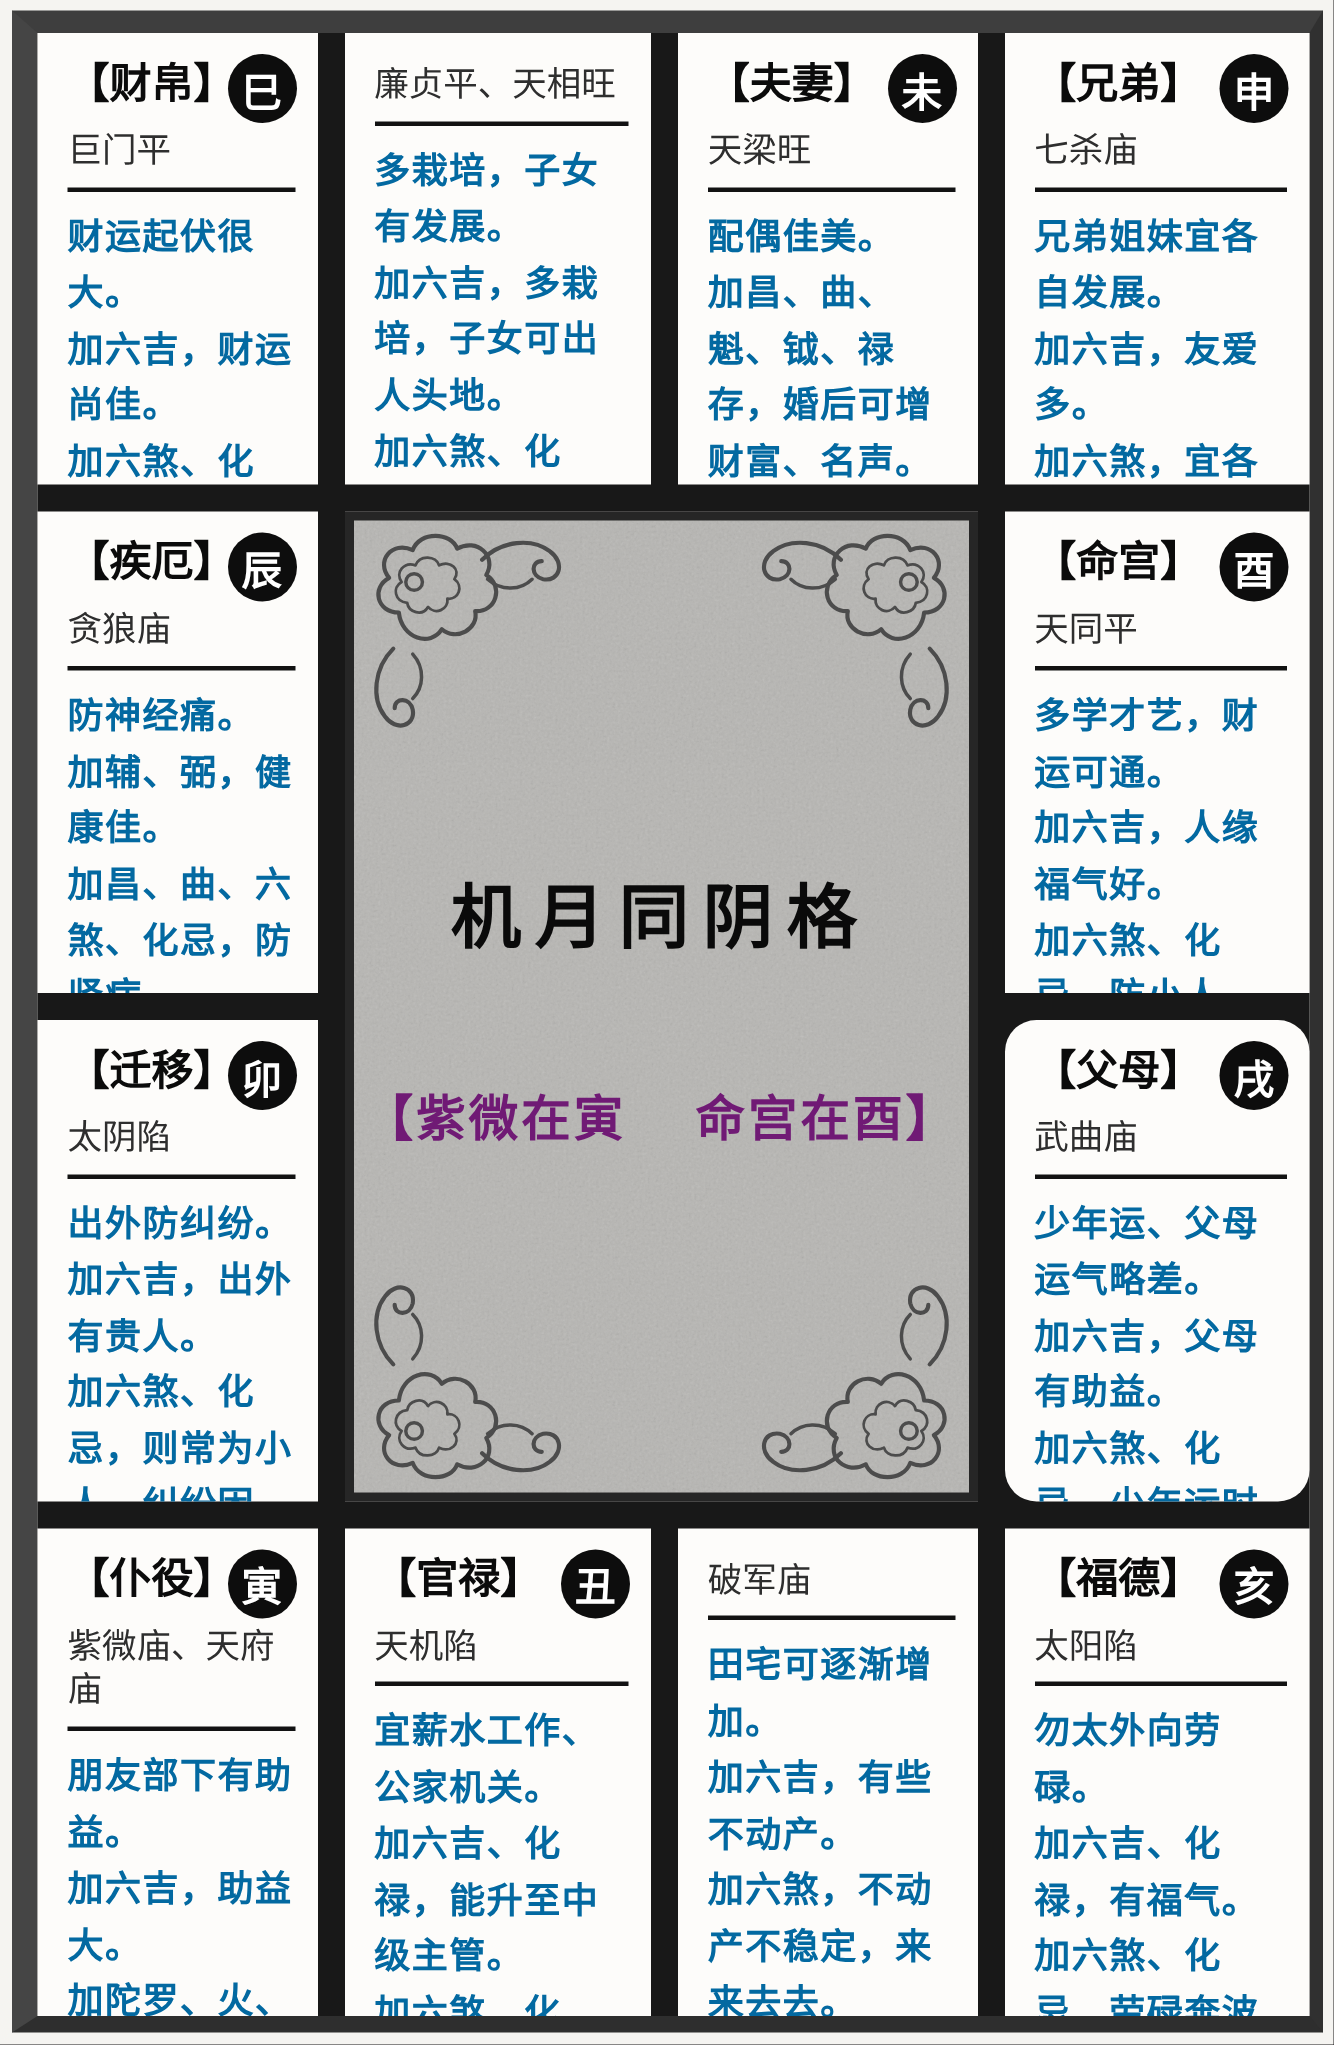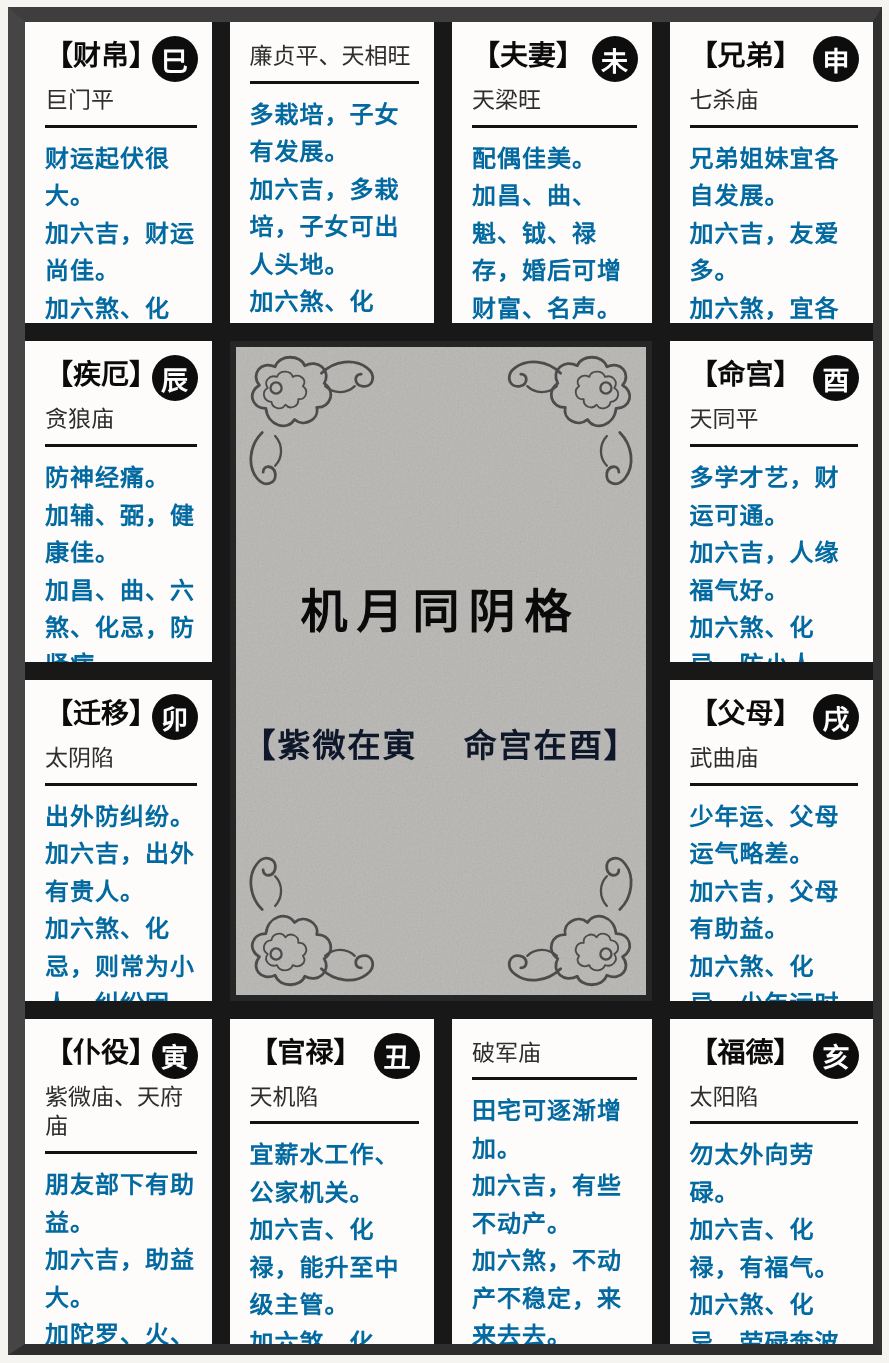--- a/index.html
+++ b/index.html
@@ -50,37 +50,37 @@
   .cell-body{margin-top:13px;padding-right:2px;}
   .sentence{
     font-family:Liberation Serif, serif;
     font-weight:700;font-size:24px;line-height:1.56;color:#0369a1;
     letter-spacing:1px;
   }
   
   .pos-r2c1{grid-area:2/1/3/2;}
   .pos-r2c4{grid-area:2/4/3/5;}
   .pos-r3c1{grid-area:3/1/4/2;}
-  .pos-r3c4{grid-area:3/4/4/5;}
+  .pos-r3c4{grid-area:3/4/4/5;border-radius:21px;}
 
   .center-panel{
     grid-area:2/2/4/4;
     background:#b7b6b3;
     border:6px solid #262626;
     position:relative;overflow:hidden;
   }
   .noise{position:absolute;inset:0;width:100%;height:100%;pointer-events:none;}
   .panel-title{
     position:absolute;left:0;right:0;top:226px;text-align:center;
     font-family:"DejaVu Serif","Liberation Serif",serif;
     font-weight:700;font-size:47px;color:#0a0a0a;letter-spacing:9px;
   }
   .panel-subtitle{
     position:absolute;left:0;right:0;top:372px;text-align:center;
-    font-weight:700;font-size:33px;color:#0f172a;letter-spacing:2px;
+    font-weight:700;font-size:33px;color:#701a75;letter-spacing:2px;
     font-family:"Liberation Sans","DejaVu Sans",sans-serif;
   }
   .orn{position:absolute;width:148px;height:148px;color:#4c4c4c;}
   .orn.tl{top:4px;left:4px;}
   .orn.tr{top:4px;right:4px;transform:scaleX(-1);}
   .orn.bl{bottom:4px;left:4px;transform:scaleY(-1);}
   .orn.br{bottom:4px;right:4px;transform:scale(-1,-1);}
 </style>
 </head>
 <body>

